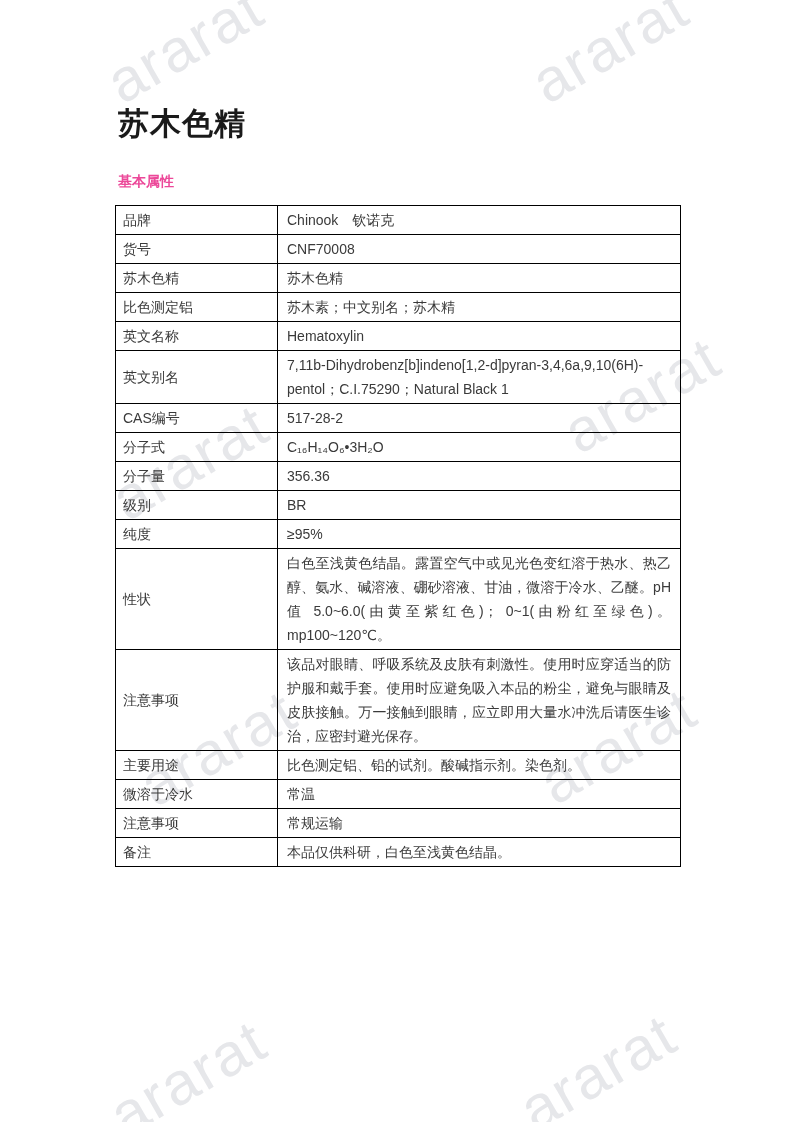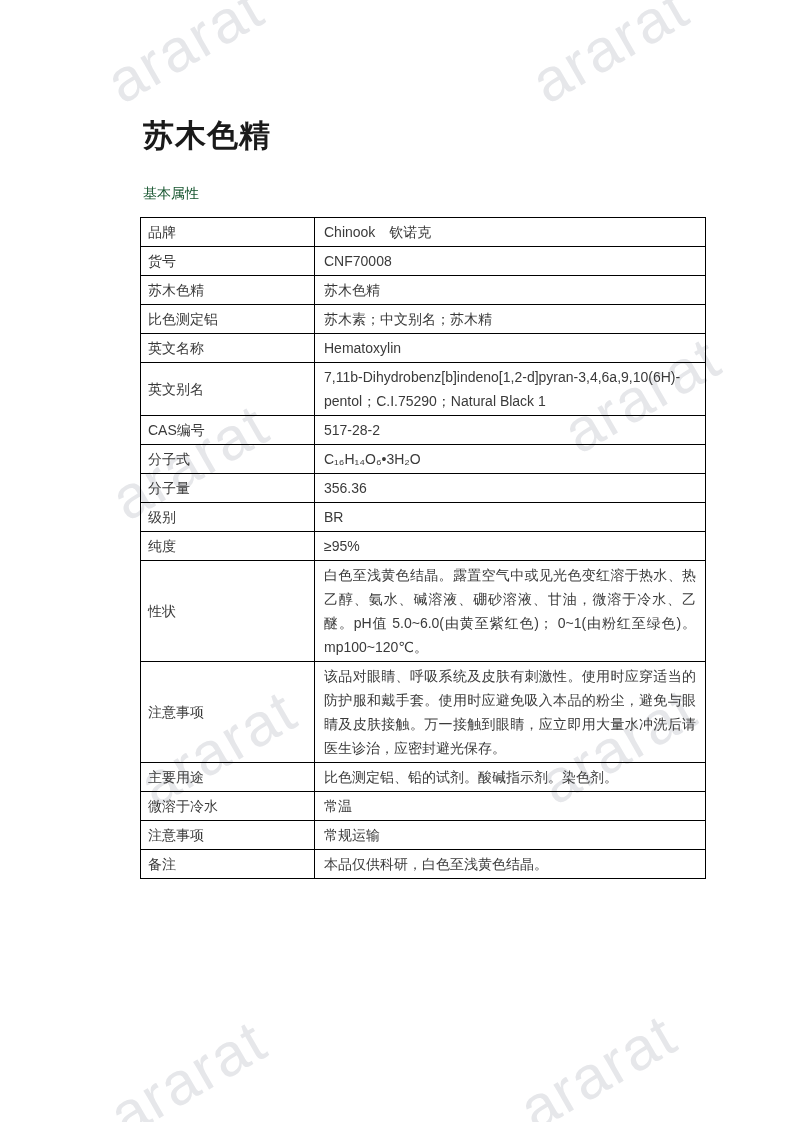--- a/index.html
+++ b/index.html
@@ -32,53 +32,53 @@
   .wm3 { left: 190px; top: 462px; }
   .wm4 { left: 642px; top: 395px; }
   .wm5 { left: 218px; top: 748px; }
   .wm6 { left: 618px; top: 746px; }
   .wm7 { left: 188px; top: 1078px; }
   .wm8 { left: 598px; top: 1072px; }
   
   .doc {
     position: absolute;
     left: 115px;
-    top: 12px;
+    top: 0;
     z-index: 1;
     width: 566px;
-    margin-left: 25px;
   }
   .title {
     margin: 103px 0 0 3px;
     font-size: 31px;
     font-weight: 700;
     color: #1a1a1a;
     letter-spacing: 1px;
   }
   .section-label {
     margin: 28px 0 14px 3px;
     font-size: 14px;
-    color: #14532d;
+    color: #ec4899;
+    font-weight: bold;
   }
   table.props {
     border-collapse: collapse;
     width: 566px;
     table-layout: fixed;
     background: transparent;
   }
   td {
     border: 1px solid #000000;
     vertical-align: middle;
     font-size: 14px;
     color: #3a3a3a;
     overflow: hidden;
   }
   td.cell-label {
     width: 150px;
-    padding: 2px 16px 2px 7px;
+    padding: 2px 4px 2px 7px;
     line-height: 23px;
   }
   td.cell-value {
     padding: 2px 9px 2px 9px;
     line-height: 24px;
   }
   tr.justify td.cell-value {
     text-align: justify;
   }
 </style>

